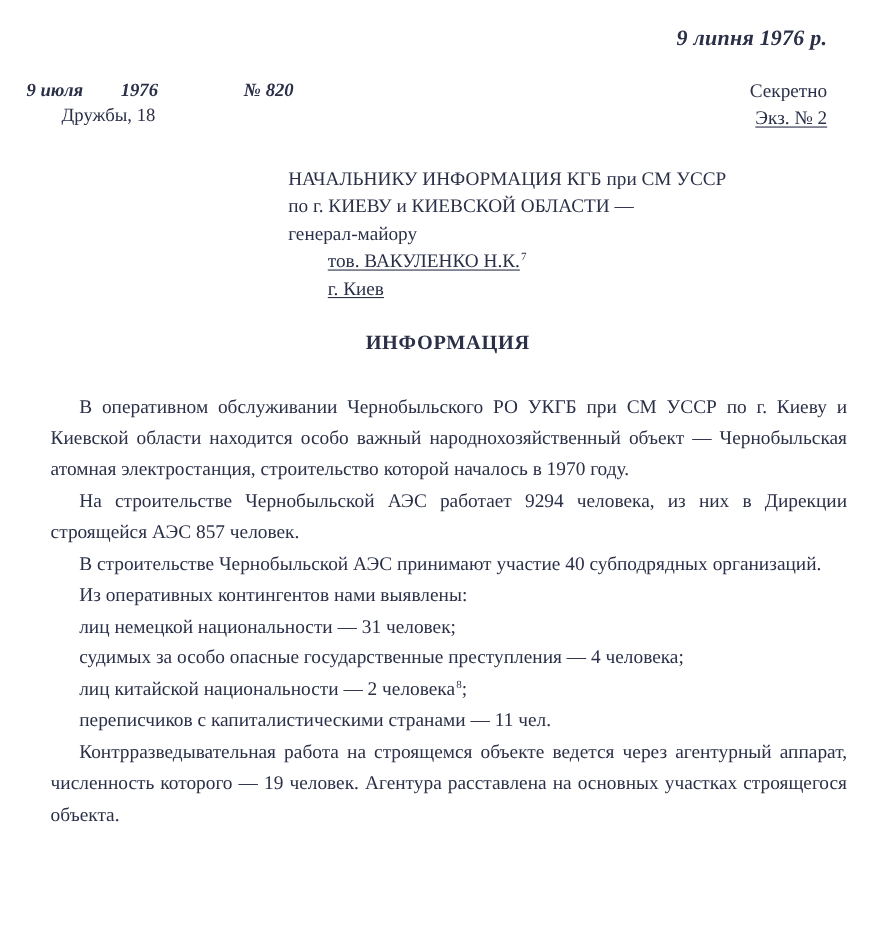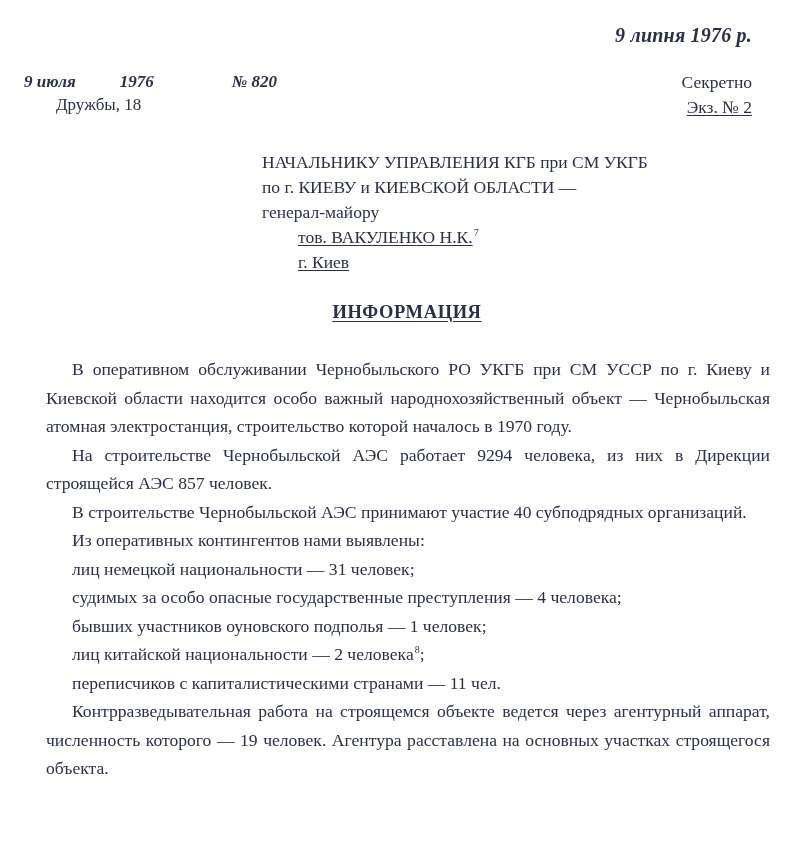--- a/index.html
+++ b/index.html
@@ -58,21 +58,21 @@
     font-weight: bold;
     font-size: 17px;
     white-space: nowrap;
   }
   .reg-line1 .date {
     display: inline-block;
     text-align: center;
   }
   .reg-line1 .year {
     display: inline-block;
-    margin-left: 44px;
+    margin-left: 34px;
   }
   .reg-line1 .num {
     display: inline-block;
     margin-left: 78px;
   }
   .reg-line2 {
     display: block;
     margin-top: 3px;
     margin-left: 32px;
     font-size: 17px;
@@ -133,21 +133,20 @@
     position: absolute;
     left: 0;
     right: 0;
     top: 302px;
     text-align: center;
     font-size: 18.5px;
     font-weight: bold;
     letter-spacing: 0.6px;
   }
   .doc-title span {
-    text-decoration: underline;
     text-underline-offset: 3px;
     margin-left: 14px;
   }
 
   
   .body-text {
     position: absolute;
     left: 46px;
     top: 355px;
     width: 724px;
@@ -190,39 +189,38 @@
     </div>
 
     <div class="secrecy-block">
       <span class="s1">Секретно</span>
       <span class="s2">Экз. № 2</span>
     </div>
 
   </div>
 
   <div class="addressee">
-    <span class="ln">НАЧАЛЬНИКУ УПРАВЛЕНИЯ КГБ при СМ УКГБ</span>
+    <span class="ln">НАЧАЛЬНИКУ ИНФОРМАЦИЯ КГБ при СМ УССР</span>
     <span class="ln">по г. КИЕВУ и КИЕВСКОЙ ОБЛАСТИ —</span>
     <span class="ln">генерал-майору</span>
     <span class="ln indent"><span class="ul">тов. ВАКУЛЕНКО Н.К.</span><sup class="fn">7</sup></span>
     <span class="ln indent"><span class="ul">г. Киев</span></span>
   </div>
 
   <div class="doc-title"><span>ИНФОРМАЦИЯ</span></div>
 
   <div class="body-text">
 
     <p class="para">В оперативном обслуживании Чернобыльского РО УКГБ при СМ УССР по г. Киеву и Киевской области находится особо важный народнохозяйственный объект — Чернобыльская атомная электростанция, строительство которой началось в 1970 году.</p>
     <p class="para">На строительстве Чернобыльской АЭС работает 9294 человека, из них в Дирекции строящейся АЭС 857 человек.</p>
     <p class="para">В строительстве Чернобыльской АЭС принимают участие 40 субподрядных организаций.</p>
 
     <p class="list-line">Из оперативных контингентов нами выявлены:</p>
     <p class="list-line">лиц немецкой национальности — 31 человек;</p>
     <p class="list-line">судимых за особо опасные государственные преступления — 4 человека;</p>
-    <p class="list-line">бывших участников оуновского подполья — 1 человек;</p>
     <p class="list-line"><span>лиц китайской национальности — 2 человека</span><sup class="fn">8</sup><span>;</span></p>
     <p class="list-line">переписчиков с капиталистическими странами — 11 чел.</p>
 
     <p class="para lead">Контрразведывательная работа на строящемся объекте ведется через агентурный аппарат, численность которого — 19 человек. Агентура расставлена на основных участках строящегося объекта.</p>
 
   </div>
 
 </div>
 
 </body></html>

